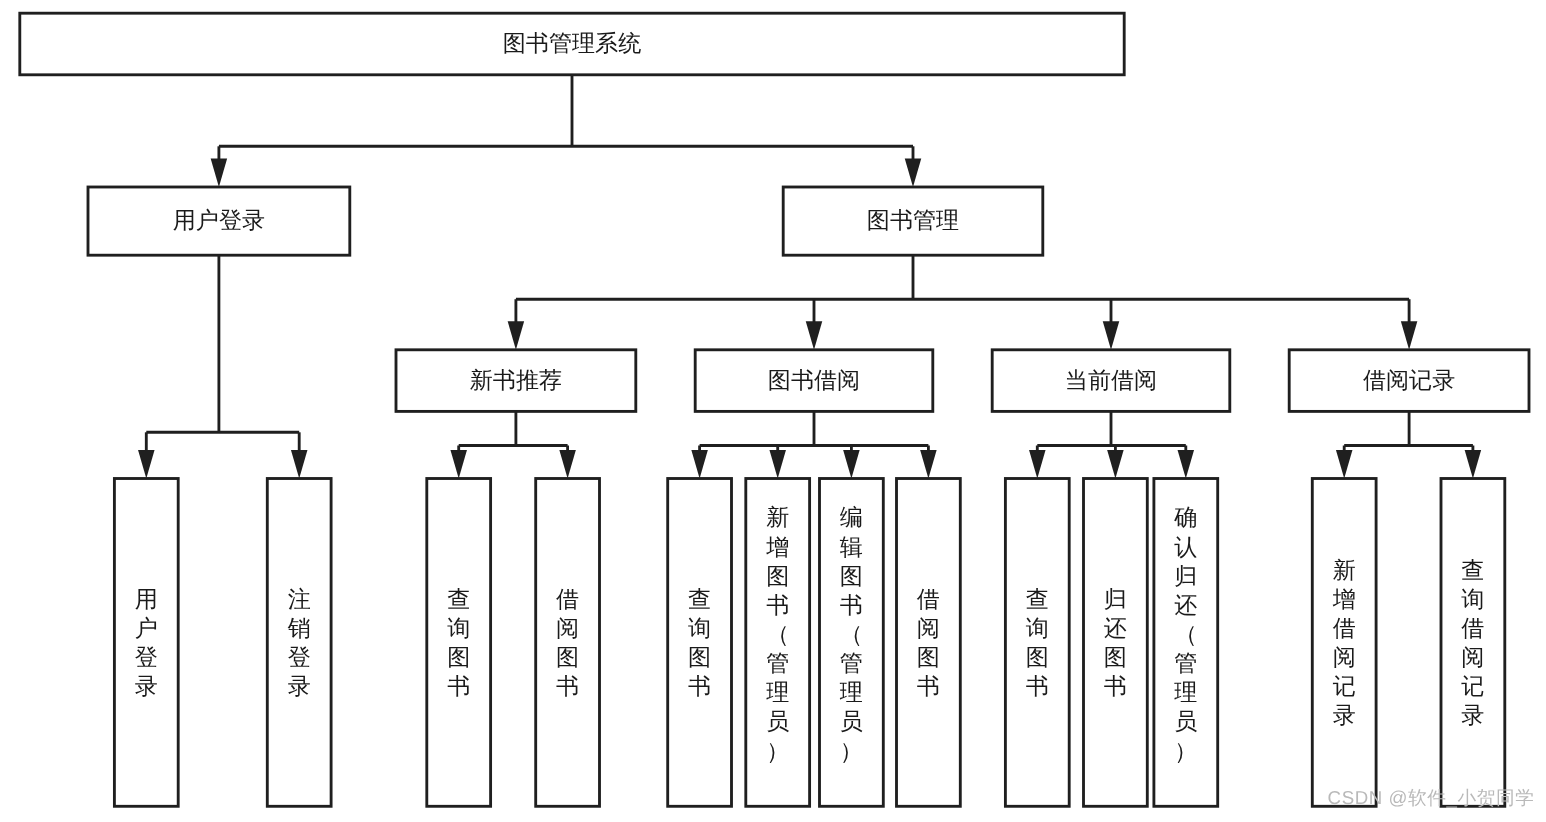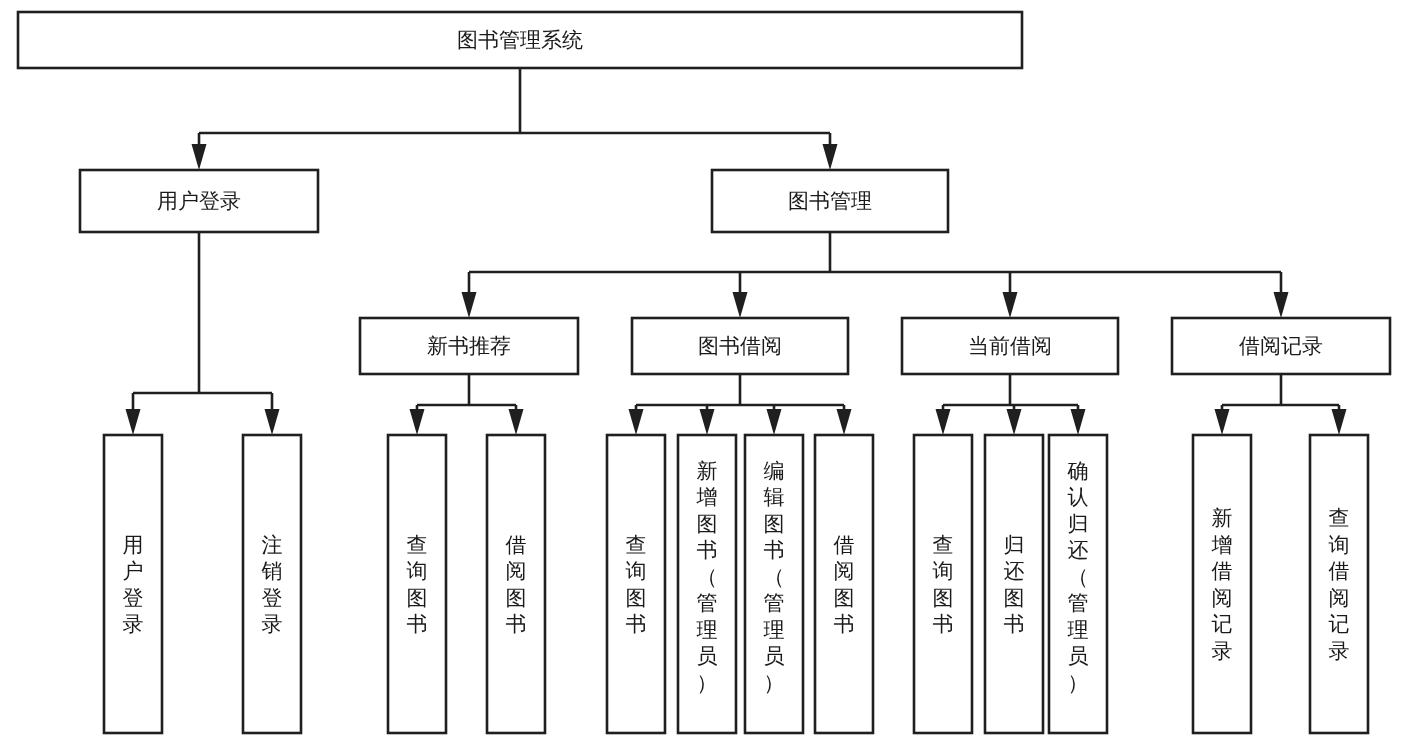--- a/index.html
+++ b/index.html
@@ -217,13 +217,14 @@
         <g>
           <rect x="1193" y="435" width="58" height="298" class="node-rect"></rect>
           <text x="1222" y="525.17" class="node-label-v"><tspan x="1222" dy="0">新</tspan><tspan x="1222" dy="26.5">增</tspan><tspan x="1222" dy="26.5">借</tspan><tspan x="1222" dy="26.5">阅</tspan><tspan x="1222" dy="26.5">记</tspan><tspan x="1222" dy="26.5">录</tspan></text>
         </g>
         <g>
           <rect x="1310" y="435" width="58" height="298" class="node-rect"></rect>
           <text x="1339" y="525.17" class="node-label-v"><tspan x="1339" dy="0">查</tspan><tspan x="1339" dy="26.5">询</tspan><tspan x="1339" dy="26.5">借</tspan><tspan x="1339" dy="26.5">阅</tspan><tspan x="1339" dy="26.5">记</tspan><tspan x="1339" dy="26.5">录</tspan></text>
         </g>
       </g>
   </svg>
+  <div class="watermark">CSDN @软件_小贺同学</div>
 </div>
 
 </body></html>

